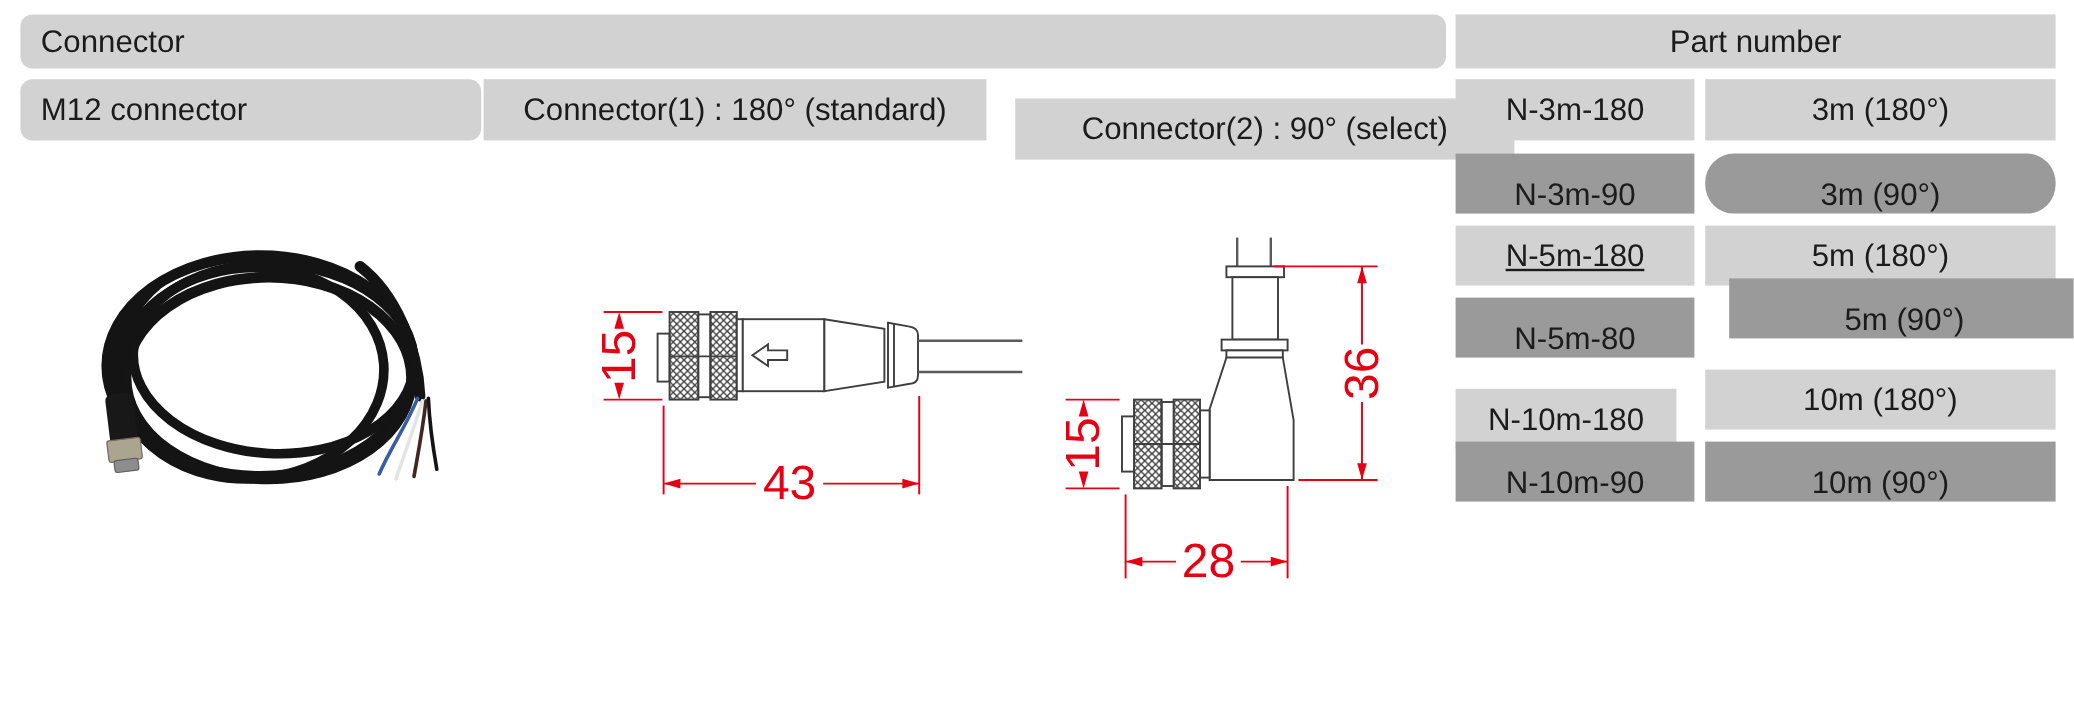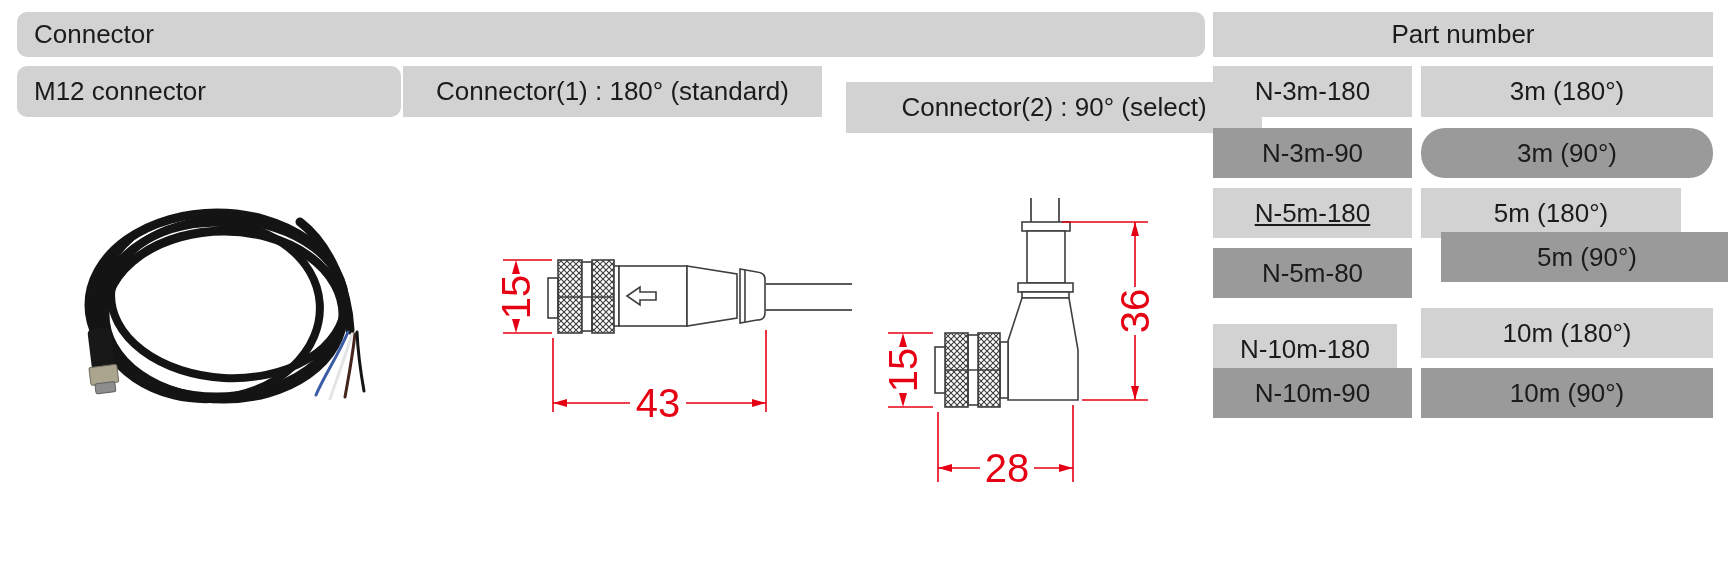--- a/index.html
+++ b/index.html
@@ -8,21 +8,21 @@
     background:#ffffff;font-family:"Liberation Sans",sans-serif;
   }
   .abs{position:absolute;box-sizing:border-box;}
   .cell{
     position:absolute;box-sizing:border-box;
     background:#d2d2d2;color:#1b1b1b;font-size:26px;
     display:flex;align-items:center;white-space:nowrap;
   }
   .cell.left{padding-left:17px;justify-content:flex-start;border-radius:10px;}
   .cell.center{justify-content:center;}
-  .cell.dark{background:#9a9a9a;}
+  .cell.dark{background:#9a9a9a;align-items:flex-end;}
   svg text{font-family:"Liberation Sans",sans-serif;}
 </style>
 </head>
 <body>
 
 <div class="cell left" style="left:17px;top:12px;width:1188px;height:45px;">
   <span>Connector</span>
 </div>
 <div class="cell center" style="left:1213px;top:12px;width:500px;height:45px;">
   <span>Part number</span>
@@ -50,21 +50,21 @@
   <div class="cell center dark" style="left:1213px;top:128px;width:199px;height:50px;">
     <span>N-3m-90</span>
   </div>
   <div class="cell center dark" style="left:1421px;top:128px;width:292px;height:50px;border-radius:24px;">
     <span>3m (90°)</span>
   </div>
 
   <div class="cell center" style="left:1213px;top:188px;width:199px;height:50px;text-decoration:underline;">
     <span>N-5m-180</span>
   </div>
-  <div class="cell center" style="left:1421px;top:188px;width:260px;height:50px;">
+  <div class="cell center" style="left:1421px;top:188px;width:292px;height:50px;">
     <span>5m (180°)</span>
   </div>
 
   <div class="cell center dark" style="left:1213px;top:248px;width:199px;height:50px;">
     <span>N-5m-80</span>
   </div>
   <div class="cell center dark" style="left:1421px;top:232px;width:292px;height:50px;margin-left:20px;">
     <span>5m (90°)</span>
   </div>
 

